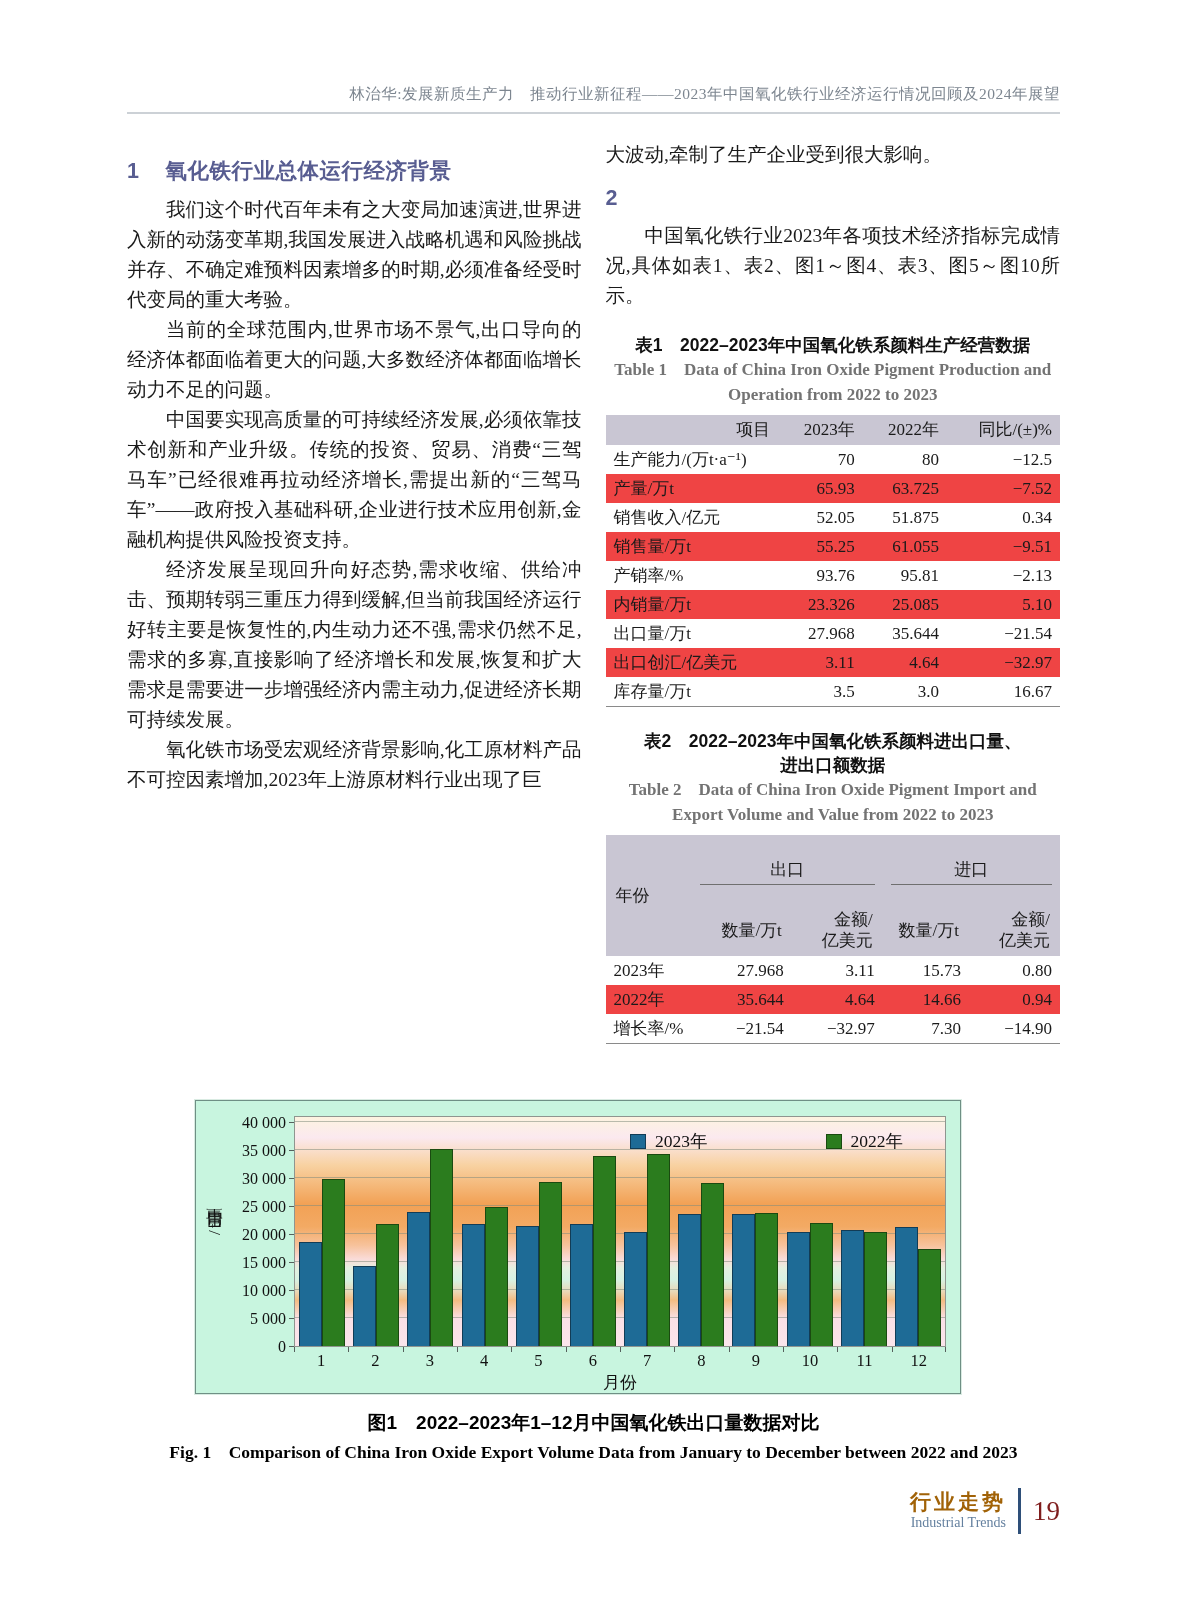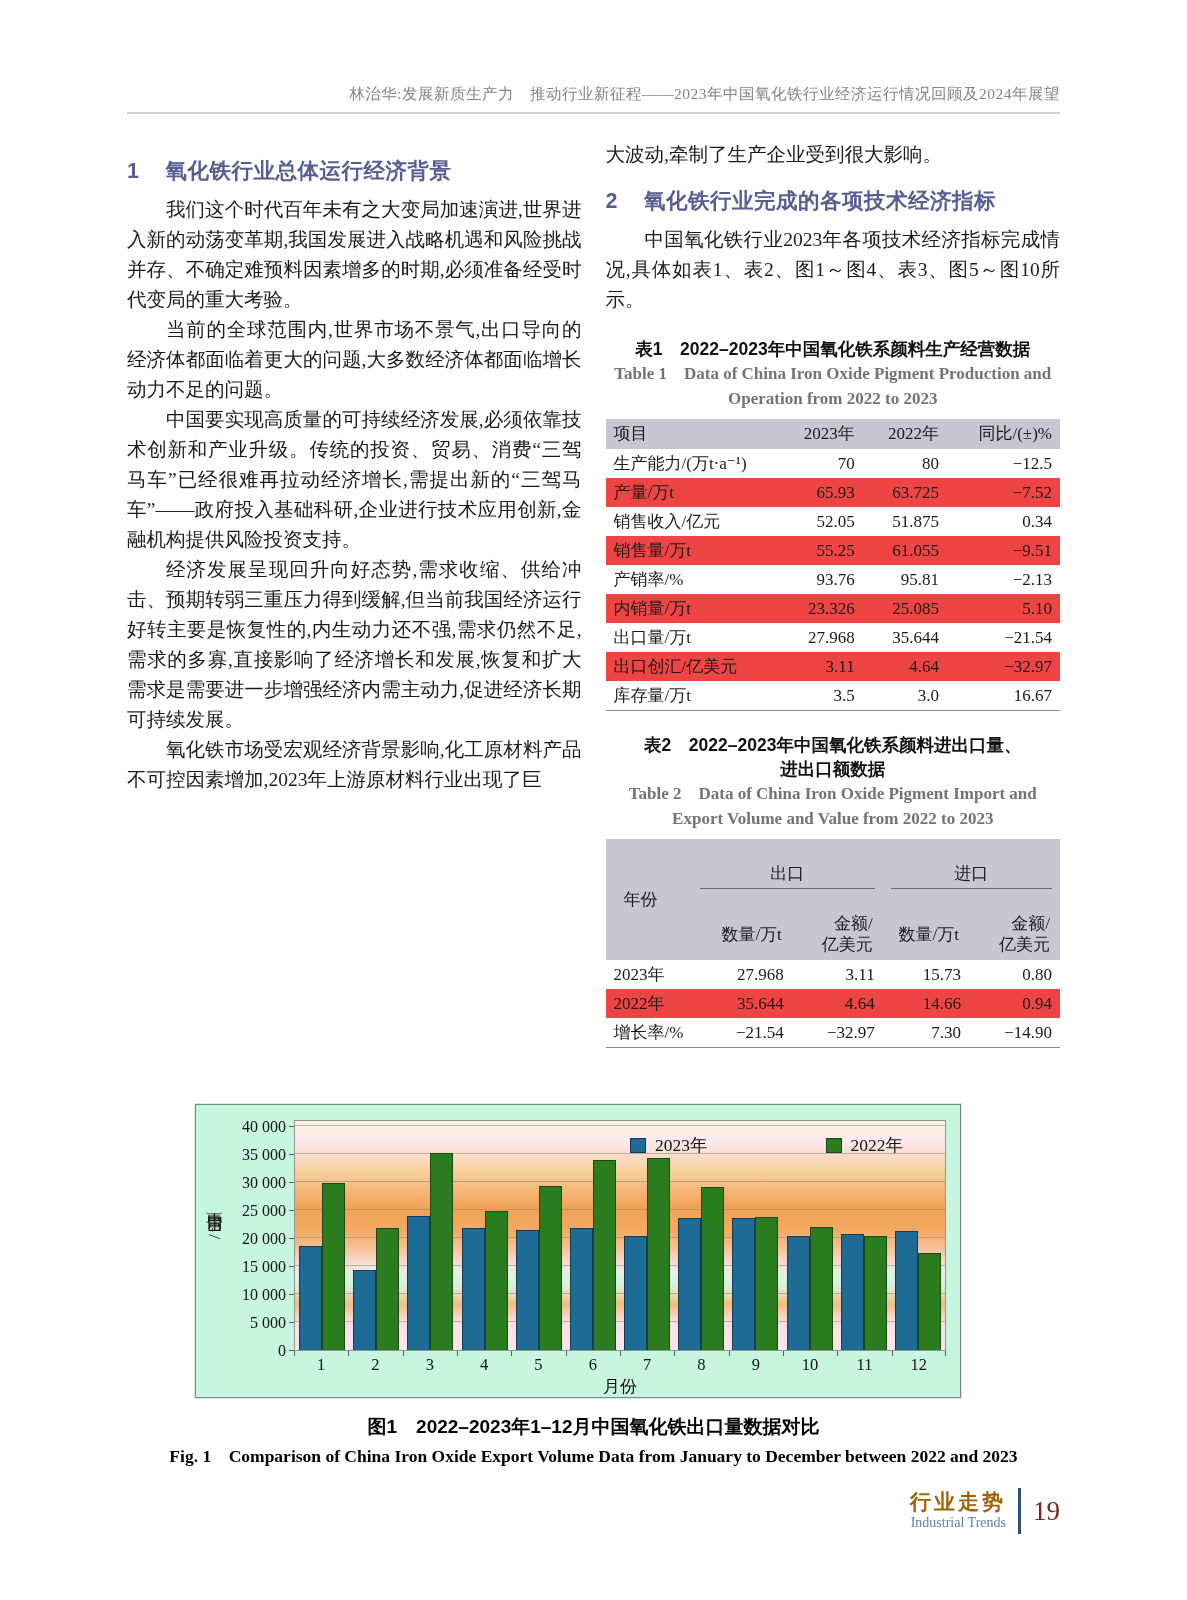--- a/index.html
+++ b/index.html
@@ -47,25 +47,25 @@
     width:100%; border-collapse:collapse; font-size:17px;
     border-bottom:1px solid #8a8a8a;
   }
   table.data-table thead th {
     background:#c9c6d3; font-weight:normal; padding:4px 8px; line-height:22px;
   }
   table.data-table td { padding:3px 8px; line-height:23px;margin-top:43px; }
   table.data-table tr.stripe td { background:#ef4444; }
   .cell-label { text-align:left; }
   .cell-num { text-align:right; }
-  th.h-first { text-align:left;margin-left:28px; }
+  th.h-first { text-align:right;margin-left:28px; }
   th.h-num { text-align:right; }
   
   table.t2 thead th { white-space:pre-line; vertical-align:middle; }
-  table.t2 th.year-th { text-align:left; padding-left:18px; }
+  table.t2 th.year-th { text-align:left; padding-left:10px; }
   table.t2 th.group-th { padding:2px 0 0 0; }
   table.t2 th.group-th .grp-inner {
     text-align:center; border-bottom:1px solid #6f6f6f; margin:0 8px; padding-bottom:3px;
   }
   table.t2 th.sub-th { text-align:right; padding:2px 10px 5px 4px; line-height:21px; }
 
   
   .figure {
     margin:56px 0 0 195px; width:766px; height:294px;
     background:#c8f5df; border:1px solid #6f8f85; outline:1px solid #d9ebe2;
@@ -158,21 +158,20 @@
       <p class="body-text indent">当前的全球范围内,世界市场不景气,出口导向的经济体都面临着更大的问题,大多数经济体都面临增长动力不足的问题。</p>
       <p class="body-text indent">中国要实现高质量的可持续经济发展,必须依靠技术创新和产业升级。传统的投资、贸易、消费“三驾马车”已经很难再拉动经济增长,需提出新的“三驾马车”——政府投入基础科研,企业进行技术应用创新,金融机构提供风险投资支持。</p>
       <p class="body-text indent">经济发展呈现回升向好态势,需求收缩、供给冲击、预期转弱三重压力得到缓解,但当前我国经济运行好转主要是恢复性的,内生动力还不强,需求仍然不足,需求的多寡,直接影响了经济增长和发展,恢复和扩大需求是需要进一步增强经济内需主动力,促进经济长期可持续发展。</p>
       <p class="body-text indent">氧化铁市场受宏观经济背景影响,化工原材料产品不可控因素增加,2023年上游原材料行业出现了巨</p>
     </div>
 
     <div class="col">
       <p class="body-text">大波动,牵制了生产企业受到很大影响。</p>
       <div class="section-heading">
         <span class="sec-num">2</span>
-        <span>氧化铁行业完成的各项技术经济指标</span>
       </div>
       <p class="body-text indent">中国氧化铁行业2023年各项技术经济指标完成情况,具体如表1、表2、图1～图4、表3、图5～图10所示。</p>
 
       <div class="tbl-title-cn">表1　2022–2023年中国氧化铁系颜料生产经营数据</div>
       <div class="tbl-title-en">Table 1　Data of China Iron Oxide Pigment Production and Operation from 2022 to 2023</div>
       <table class="data-table">
         <thead>
           <tr>
               <th class="h-first" style="width: 38%;">项目</th>
               <th class="h-num">2023年</th>

